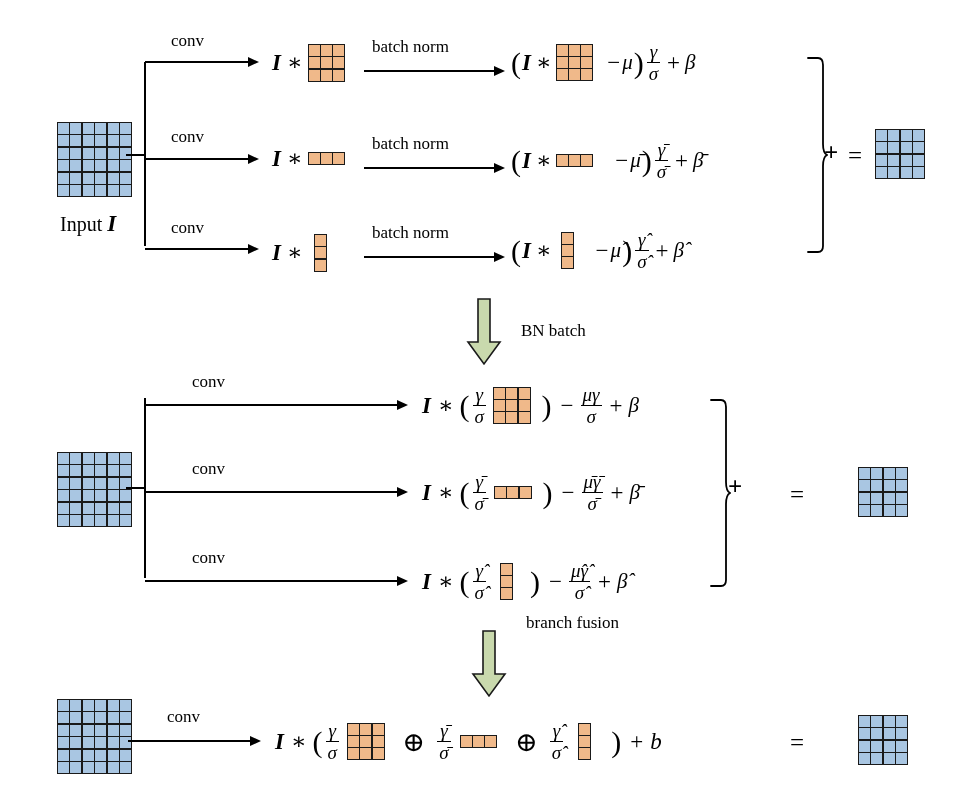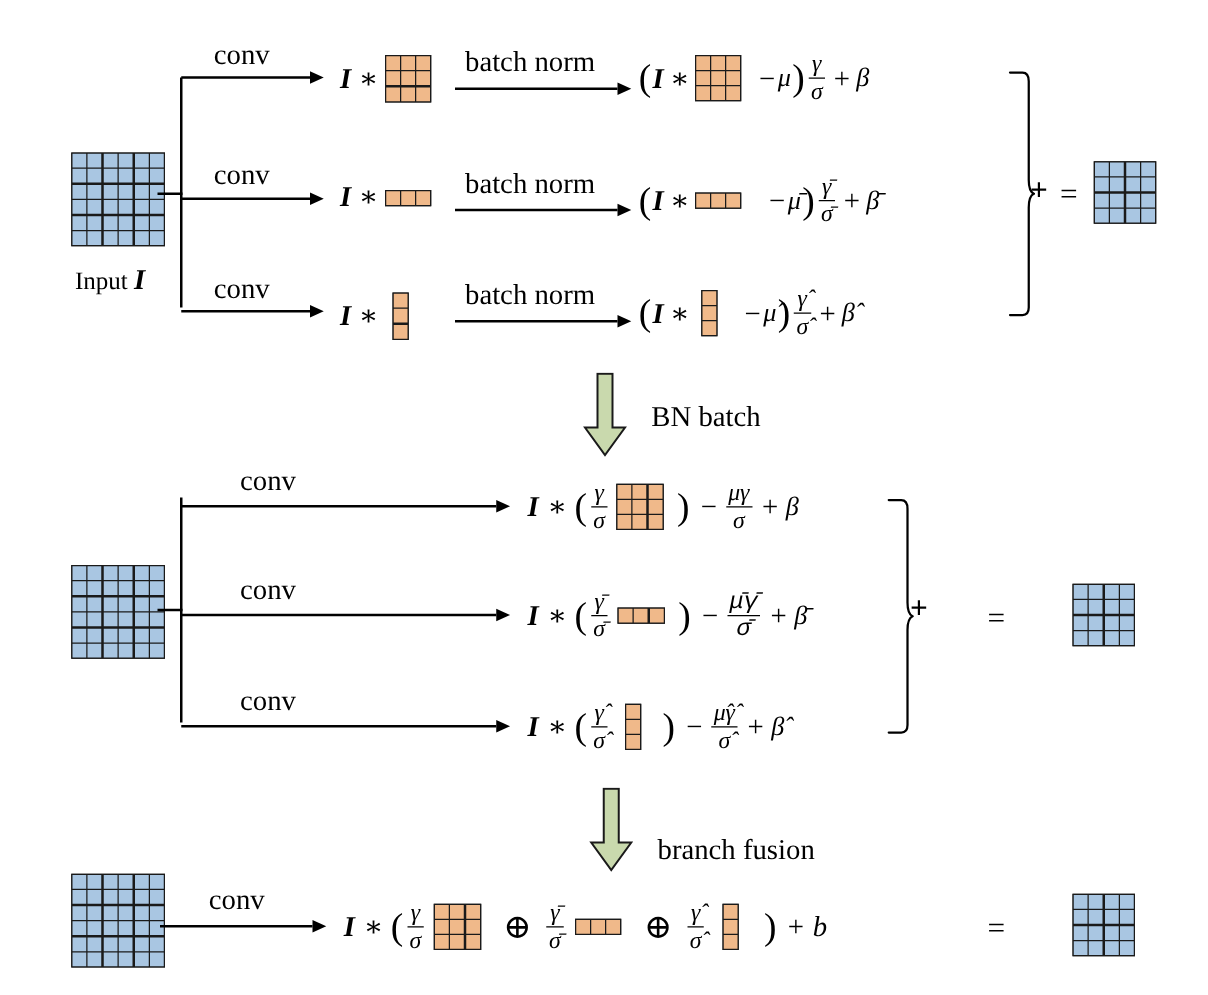--- a/index.html
+++ b/index.html
@@ -41,21 +41,21 @@
     gap: 1.3px;
     border-width: 1.5px;
   }
 
   
   .lbl {
     font-family: "Liberation Serif", "DejaVu Serif", serif;
     white-space: nowrap;
     line-height: 1;
   }
-  .op-label { font-size: 23px; }
+  .op-label { font-size: 17px; }
   .input-label { font-size: 20px; }
   .math { font-size: 23px; }
   .mi { font-style: italic; font-weight: bold; font-size: 23px; }
   .mgreek { font-style: italic; font-size: 21px; }
   .paren { font-size: 30px; }
 
   
   .frac {
     display: inline-flex;
     flex-direction: column;
@@ -421,21 +421,21 @@
       <span class="bar"></span>
       <span class="den">σ̄</span>
     </span>
     <div class="grid kernel" id="g-k5" style="grid-template-columns:repeat(3,11px); grid-template-rows:repeat(1,11px); margin-left:7px;">
         <div class="cell"></div>
         <div class="cell"></div>
         <div class="cell"></div>
       </div>
     <span class="paren" style="margin-left:11px;">)</span>
     <span class="math" style="margin-left:9px;">−</span>
-    <span class="frac" style="margin-left:7px;font-family:Liberation Mono, monospace;">
+    <span class="frac" style="margin-left:7px;">
       <span class="num">μ̄γ̄</span>
       <span class="bar"></span>
       <span class="den">σ̄</span>
     </span>
     <span class="math" style="margin-left:7px;">+</span>
     <span class="mgreek" style="margin-left:6px;">β̄</span>
   </div>
 
   <div class="abs arrow-row" style="left:145px; top:576px;">
     <div class="hline" style="width:252px;"></div>
@@ -494,21 +494,21 @@
         <div class="cell"></div>
         <div class="cell"></div>
       </div>
   </div>
 
   <div class="abs green-arrow" style="left:471px; top:630px;">
     <svg width="36" height="68" viewBox="0 0 36 68">
       <path d="M12 1 H24 V44 H34 L18 66 L2 44 H12 Z" fill="#c9d9ad" stroke="#1a1a1a" stroke-width="1.6" stroke-linejoin="miter"></path>
     </svg>
   </div>
-  <div class="abs lbl op-label" style="left:526px; top:668px;">branch fusion</div>
+  <div class="abs lbl op-label" style="left:526px; top:614px;">branch fusion</div>
 
   <div class="abs" style="left:57px; top:699px;">
     <div class="grid" id="g-in3" style="grid-template-columns:repeat(6,11px); grid-template-rows:repeat(6,11px);">
         <div class="cell"></div>
         <div class="cell"></div>
         <div class="cell"></div>
         <div class="cell"></div>
         <div class="cell"></div>
         <div class="cell"></div>
         <div class="cell"></div>

